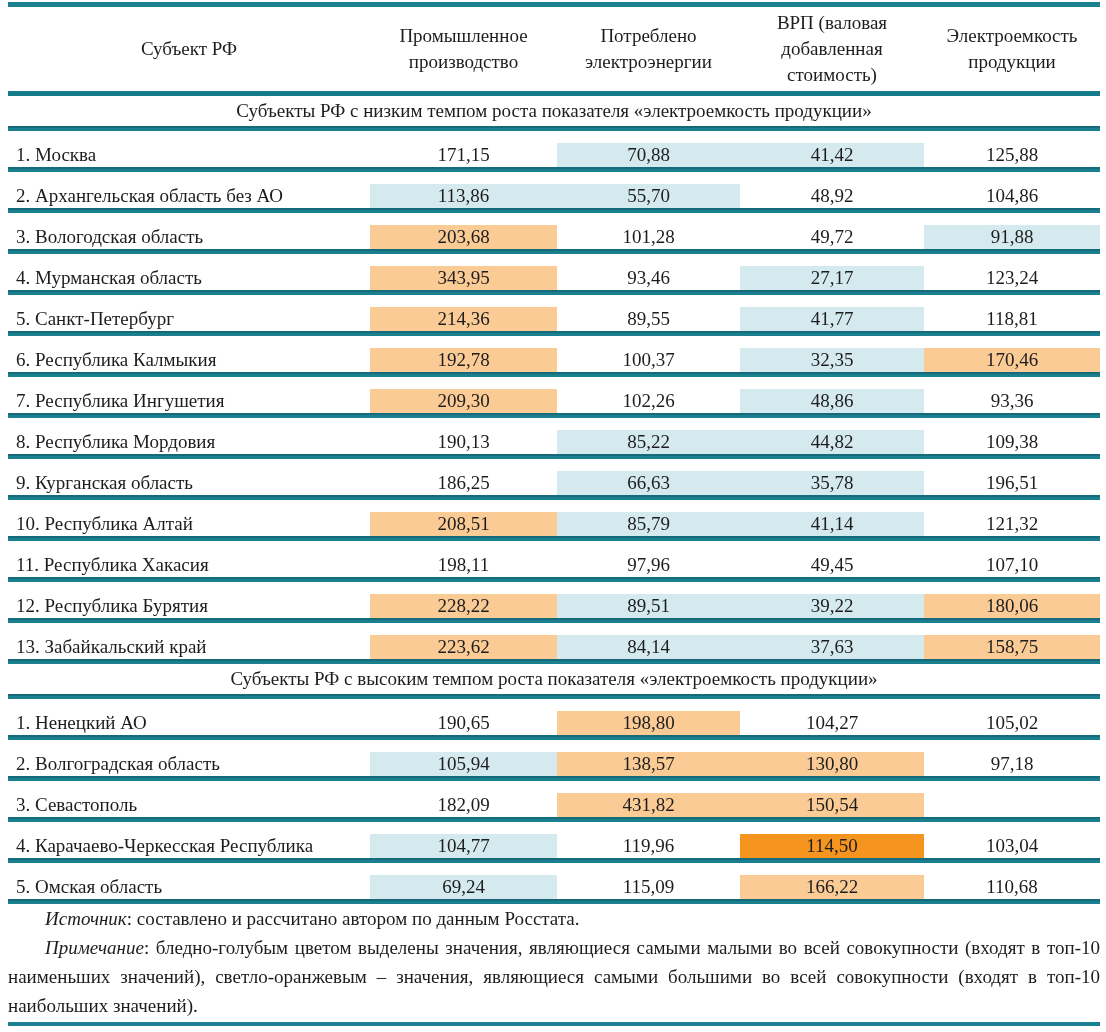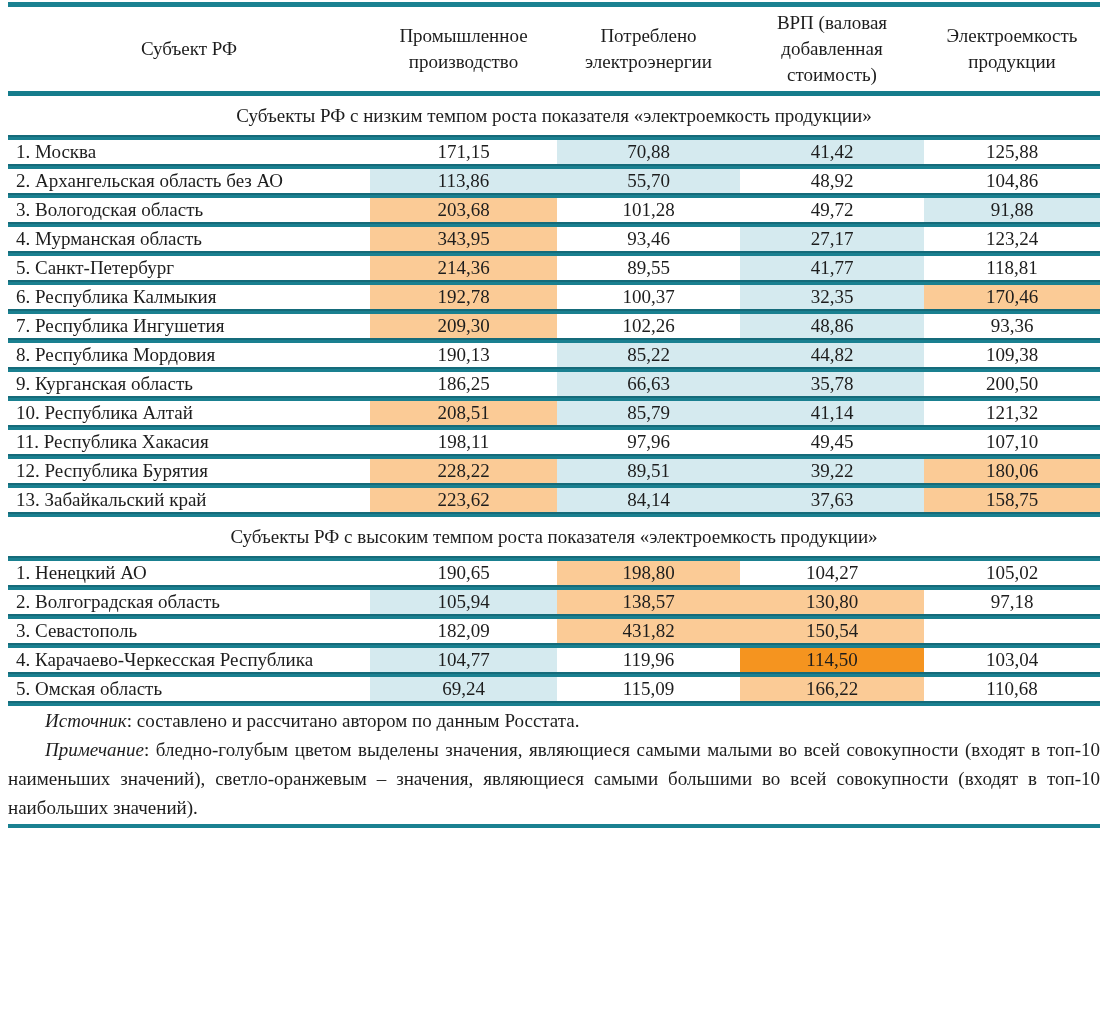--- a/index.html
+++ b/index.html
@@ -14,27 +14,27 @@
   .rule-top    { height: 5px; background: #1a8191; }
   .rule-thick  { height: 5px; background: #157c8c; }
   .rule-bottom { height: 4px; background: #1a8191; margin-top: 2px; }
 
   .grid { display: grid; grid-template-columns: 362px 187px 183px 184px 176px; }
 
   .hdr { height: 84px; align-items: center; }
   .hc  { text-align: center; font-size: 19px; line-height: 26px; padding: 0 6px; }
 
   .sec-title {
-    height: 39px; display: flex; align-items: center; justify-content: center;
+    height: 30px; display: flex; align-items: center; justify-content: center;
     font-size: 19px; background: #ffffff;
   }
 
   .sep { height: 3px; border-top: 2px solid #156b7a; border-bottom: 3px solid #1a8090; }
 
-  .row { height: 24px; }
+  .row { height: 24px; margin-top: 12px; }
   .rc  { display: flex; align-items: center; padding-left: 8px; font-size: 19px; white-space: nowrap; }
   .vc  { display: flex; align-items: center; justify-content: center; font-size: 19px; }
 
   .hl-blue       { background: #d5eaef; }
   .hl-orange     { background: #fbcb96; }
   .hl-darkorange { background: #f5941f; }
 
   .notes { font-size: 19px; line-height: 29px; }
   .fn { margin: 0; text-indent: 37px; }
   .fn.just { text-align: justify; }
@@ -121,21 +121,21 @@
         <div class="vc hl-blue">85,22</div>
         <div class="vc hl-blue">44,82</div>
         <div class="vc">109,38</div>
       </div>
       <div class="sep"></div>
       <div class="row grid">
         <div class="rc">9. Курганская область</div>
         <div class="vc">186,25</div>
         <div class="vc hl-blue">66,63</div>
         <div class="vc hl-blue">35,78</div>
-        <div class="vc">200,50</div>
+        <div class="vc">196,51</div>
       </div>
       <div class="sep"></div>
       <div class="row grid">
         <div class="rc">10. Республика Алтай</div>
         <div class="vc hl-orange">208,51</div>
         <div class="vc hl-blue">85,79</div>
         <div class="vc hl-blue">41,14</div>
         <div class="vc">121,32</div>
       </div>
       <div class="sep"></div>

